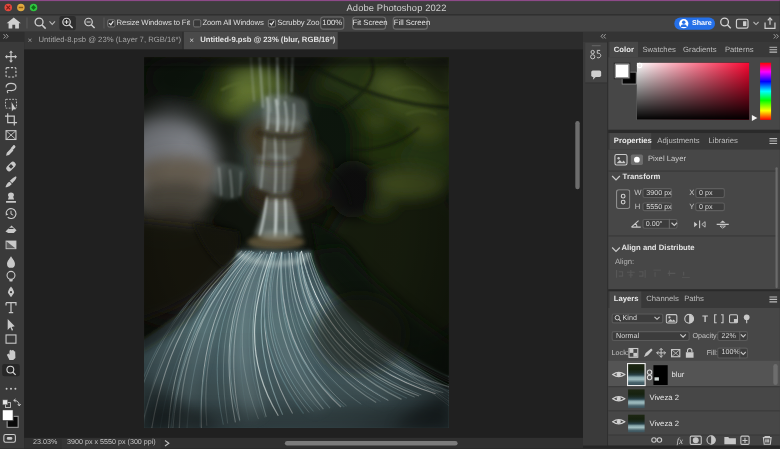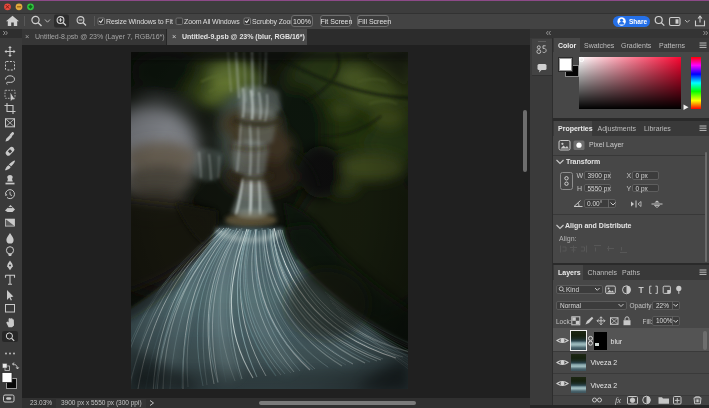--- a/index.html
+++ b/index.html
@@ -18,20 +18,21 @@
 
   <div class="ab" style="left:0;top:0;width:709px;height:13px;background:#3d3d3d;border-top:1px solid #8d4a88;"></div>
   <svg class="ab" style="left:0;top:0" width="40" height="13">
     <circle cx="7.5" cy="6.8" r="3.4" fill="#e6493d"></circle>
     <path d="M5.8 5.1 L9.2 8.5 M9.2 5.1 L5.8 8.5" stroke="#7e1d14" stroke-width="1"></path>
     <circle cx="19" cy="6.8" r="3.4" fill="#dfa93f"></circle>
     <path d="M17 6.8 L21 6.8" stroke="#925f10" stroke-width="1.2"></path>
     <circle cx="30.5" cy="6.8" r="3.4" fill="#2fc63f"></circle>
     <path d="M30.5 4.6 L32.7 6.8 L30.5 9 L28.3 6.8 Z" fill="#0e6e17"></path>
   </svg>
+  <div class="ab txt" style="left:315px;top:1px;width:200px;height:12px;line-height:12px;font-size:8.5px;font-weight:400;color:#cfcfcf;letter-spacing:0.1px;">Adobe Photoshop 2022</div>
 
   <div class="ab" style="left:0;top:13px;width:709px;height:1px;background:#323232;"></div>
   <div class="ab" style="left:0;top:14px;width:709px;height:15px;background:#434343;"></div>
   <svg class="ab" style="left:0;top:13px" width="250" height="16">
 
     <path d="M12.5 2.8 L19 8.2 L17.2 8.2 L17.2 13 L13.8 13 L13.8 9.4 L11.2 9.4 L11.2 13 L7.8 13 L7.8 8.2 L6 8.2 Z" fill="#cfcfcf"></path>
 
     <line x1="24.5" y1="3" x2="24.5" y2="13" stroke="#585858"></line>
 
     <circle cx="35.5" cy="7" r="3.6" fill="none" stroke="#cfcfcf" stroke-width="1.2"></circle>

